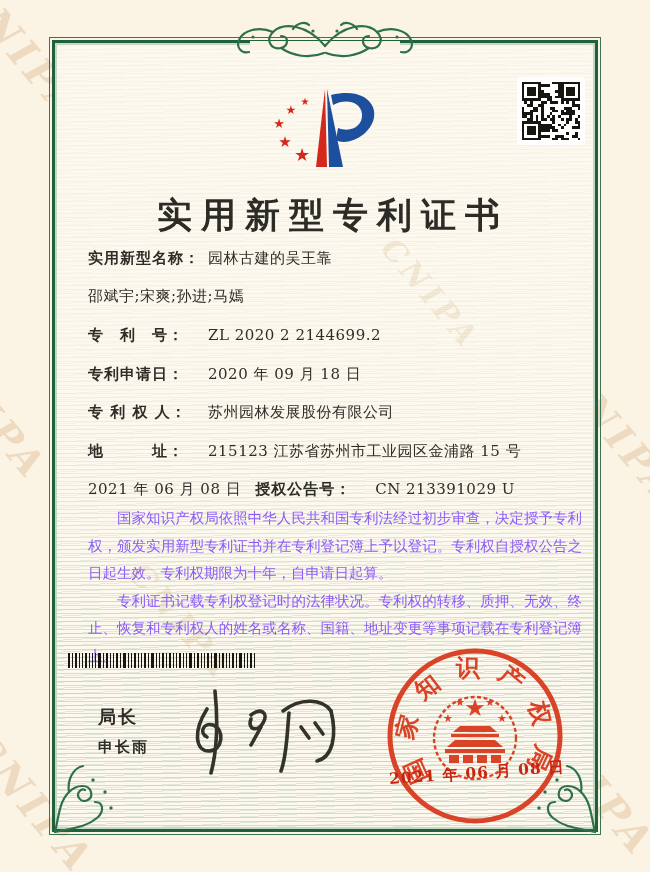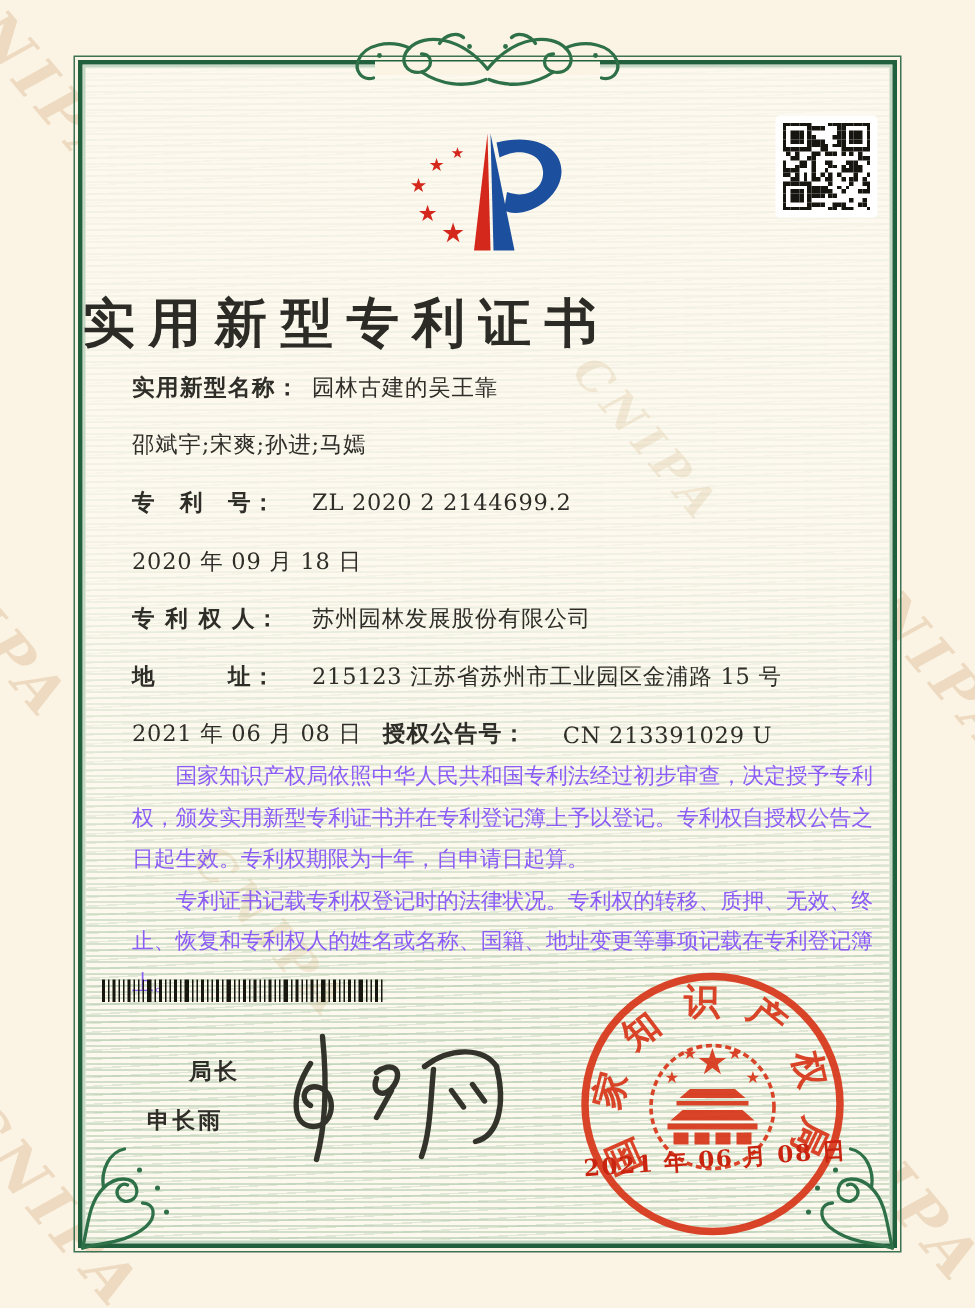--- a/index.html
+++ b/index.html
@@ -25,35 +25,35 @@
   .corner-l{left:-6px;bottom:-9px;}
   .corner-r{right:-6px;bottom:-9px;transform:scaleX(-1);}
   .cert-no{position:absolute;left:33px;top:33px;font-size:14.5px;font-weight:600;
            letter-spacing:2.5px;color:#2e2d28;}
   .logo{position:absolute;left:203px;top:38px;}
   .qr-box{position:absolute;left:462px;top:34px;width:68px;height:68px;background:#fff;
           border-radius:3px;display:flex;align-items:center;justify-content:center;}
   .qr-grid{display:grid;grid-template-columns:repeat(21,2.8px);grid-auto-rows:2.8px;}
   .qr-grid i{display:block;}
   .qr-grid i.on{background:#17150f;}
-  .title{position:absolute;left:0;right:0;top:126px;text-align:left;font-size:35px;
+  .title{position:absolute;left:16px;right:0;top:126px;text-align:center;font-size:35px;
          font-weight:bold;letter-spacing:9px;color:#2c2b26;}
   .fields{position:absolute;left:33px;top:196px;width:494px;}
   .field-row{display:flex;height:38.6px;align-items:center;font-size:15px;color:#2e2d28;}
   .flabel{font-weight:700;min-width:120px;flex:none;letter-spacing:1px;}
   .fvalue{font-weight:400;letter-spacing:.5px;}
   .pair{display:flex;}
-  .pair2{margin-left:14px;align-items:center;}
+  .pair2{margin-left:14px;}
   .body-text{position:absolute;left:33px;top:462px;width:494px;font-size:14.5px;
              line-height:1.9;text-align:justify;color:#8b5cf6;}
   .body-text p{margin:0;text-indent:2em;font-weight:500;}
   .barcode{position:absolute;left:13px;top:610px;height:15px;display:flex;gap:2px;}
   .barcode i{display:block;background:#17160f;height:100%;}
-  .director-label{position:absolute;left:43px;top:662px;font-size:15px;font-weight:700;
-                  color:#2e2d28;letter-spacing:2px;margin-left:28px;}
+  .director-label{position:absolute;left:43px;top:662px;font-size:18px;font-weight:700;
+                  color:#2e2d28;letter-spacing:2px;}
   .director-name{position:absolute;left:43px;top:695px;font-size:15px;font-weight:700;
                  color:#2e2d28;letter-spacing:2px;}
   .sign-svg{position:absolute;left:118px;top:638px;}
   .seal-svg{position:absolute;left:328px;top:601px;z-index:3;}
   .seal-date{position:absolute;left:334px;top:720px;z-index:4;font-size:15.5px;font-weight:700;
              color:#c8240f;letter-spacing:1px;transform:rotate(-4deg);white-space:nowrap;}
   .footer{position:absolute;left:0;right:0;top:753px;text-align:center;font-size:13.5px;
           letter-spacing:2px;color:#3a3933;}
 </style>
 </head>
@@ -578,20 +578,21 @@
           <span class="fvalue">园林古建的吴王靠</span>
         </div>
         <div class="field-row">
           <span class="fvalue">邵斌宇;宋爽;孙进;马嫣</span>
         </div>
         <div class="field-row">
           <span class="flabel">专　利　号：</span>
           <span class="fvalue">ZL 2020 2 2144699.2</span>
         </div>
         <div class="field-row">
+          <span class="flabel">专利申请日：</span>
           <span class="fvalue">2020 年 09 月 18 日</span>
         </div>
         <div class="field-row">
           <span class="flabel">专 利 权 人：</span>
           <span class="fvalue">苏州园林发展股份有限公司</span>
         </div>
         <div class="field-row">
           <span class="flabel">地　　　址：</span>
           <span class="fvalue">215123 江苏省苏州市工业园区金浦路 15 号</span>
         </div>

